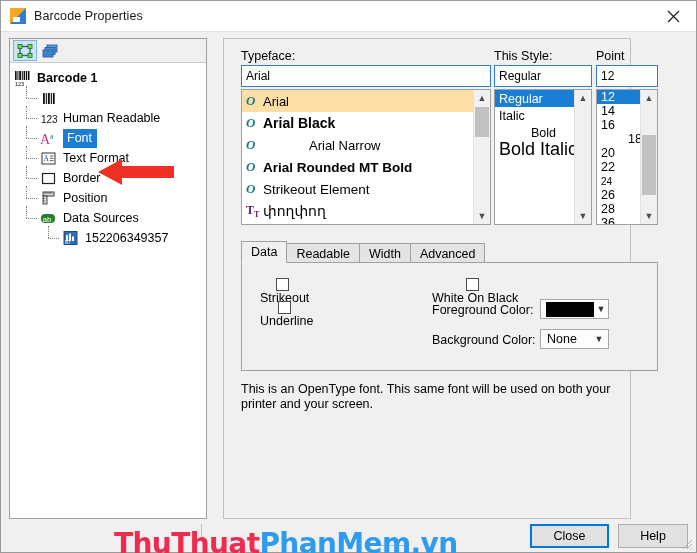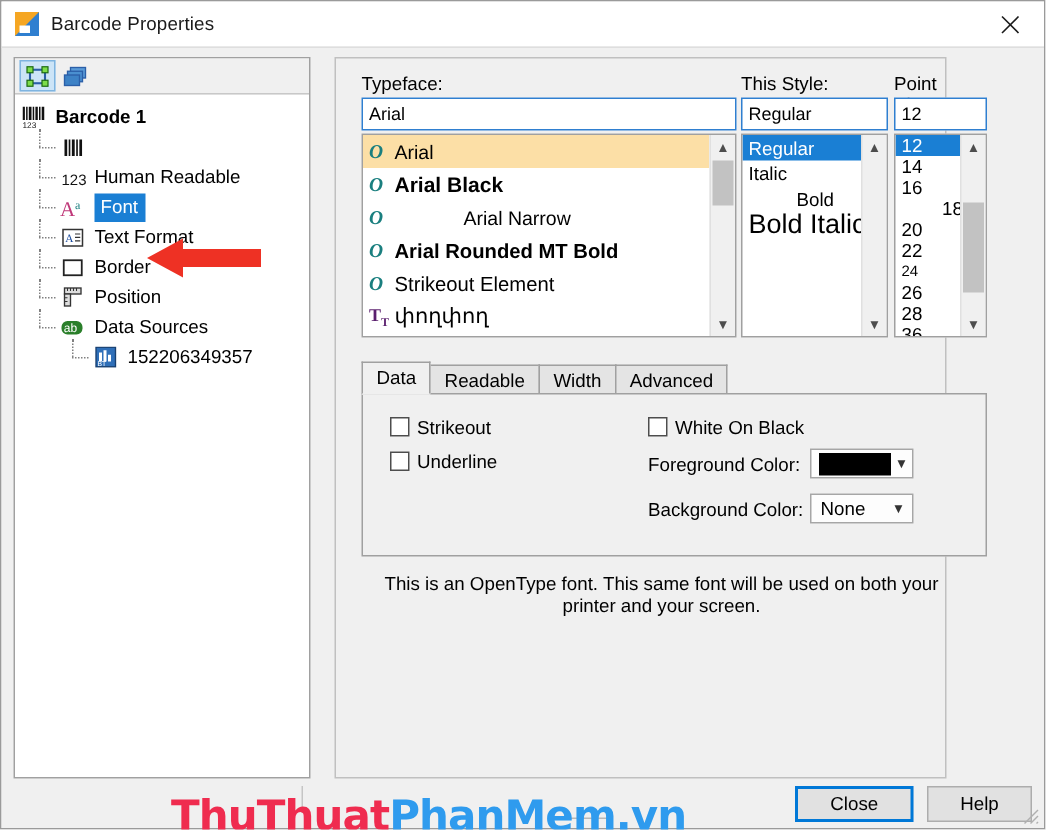--- a/index.html
+++ b/index.html
@@ -290,21 +290,23 @@
   }
   .tabpanel {
     position: absolute;
     background: #f0f0f0;
     border: 1px solid #a0a0a0;
     box-sizing: border-box;
   }
   .chk {
     position: absolute;
     display: flex;
-    font-size: 12.5px;
+    align-items: center;
+    font-size: 12.5px;
+    flex-direction: column;
   }
   .chkbox {
     width: 13px; height: 13px;
     border: 1px solid #4d4d4d;
     background: #fff;
     box-sizing: border-box;
     margin-right: 5px;
     flex: 0 0 auto;
   }
   .combo {
@@ -706,21 +708,21 @@
           <span class="caret">▼</span>
         </div>
 
         <div class="fld-label" style="left:190px; top:70px;">Background Color:</div>
         <div class="combo" style="left:298px; top:66px; width:69px; height:20px;">
           <span class="ctext">None</span>
           <span class="caret">▼</span>
         </div>
       </div>
 
-      <div class="desc" style="left:17px; top:343px; width:400px;text-align:center;">This is an OpenType font. This same font will be used on both your printer and your screen.</div>
+      <div class="desc" style="left:17px; top:343px; width:400px;">This is an OpenType font. This same font will be used on both your printer and your screen.</div>
 
     </div>
 
     <div class="wm-vline"></div>
     <div class="wm-line"></div>
     <div class="watermark">
       <span class="wm-red">ThuThuat</span><span class="wm-blue">PhanMem.vn</span>
     </div>
 
     <div class="btn default" style="left:529px; top:492px; width:79px;">Close</div>

